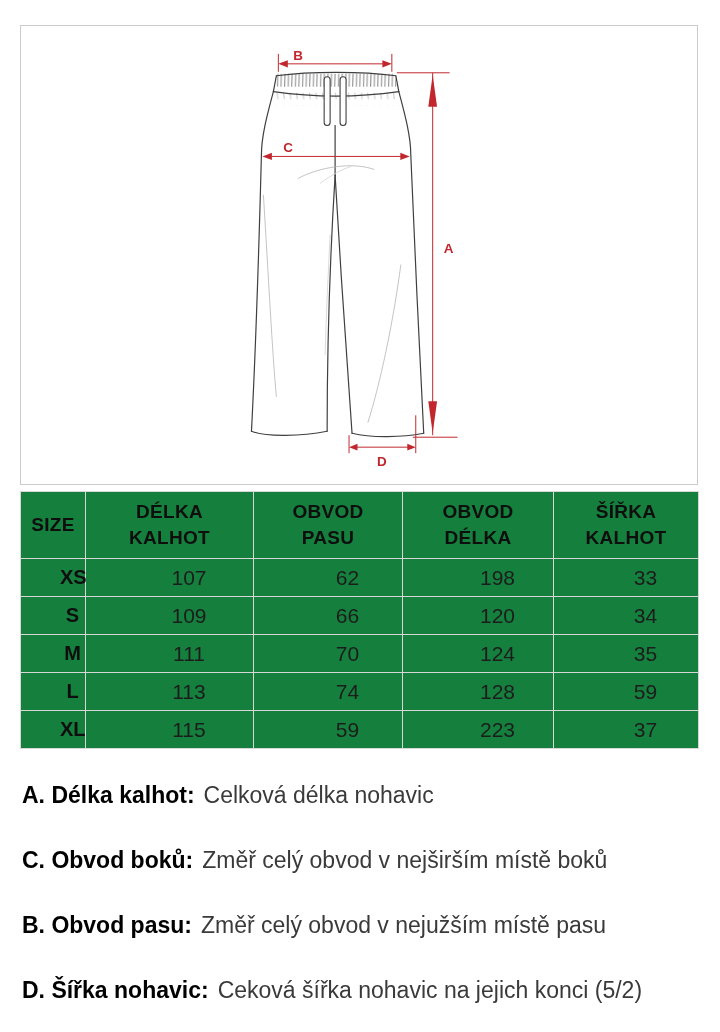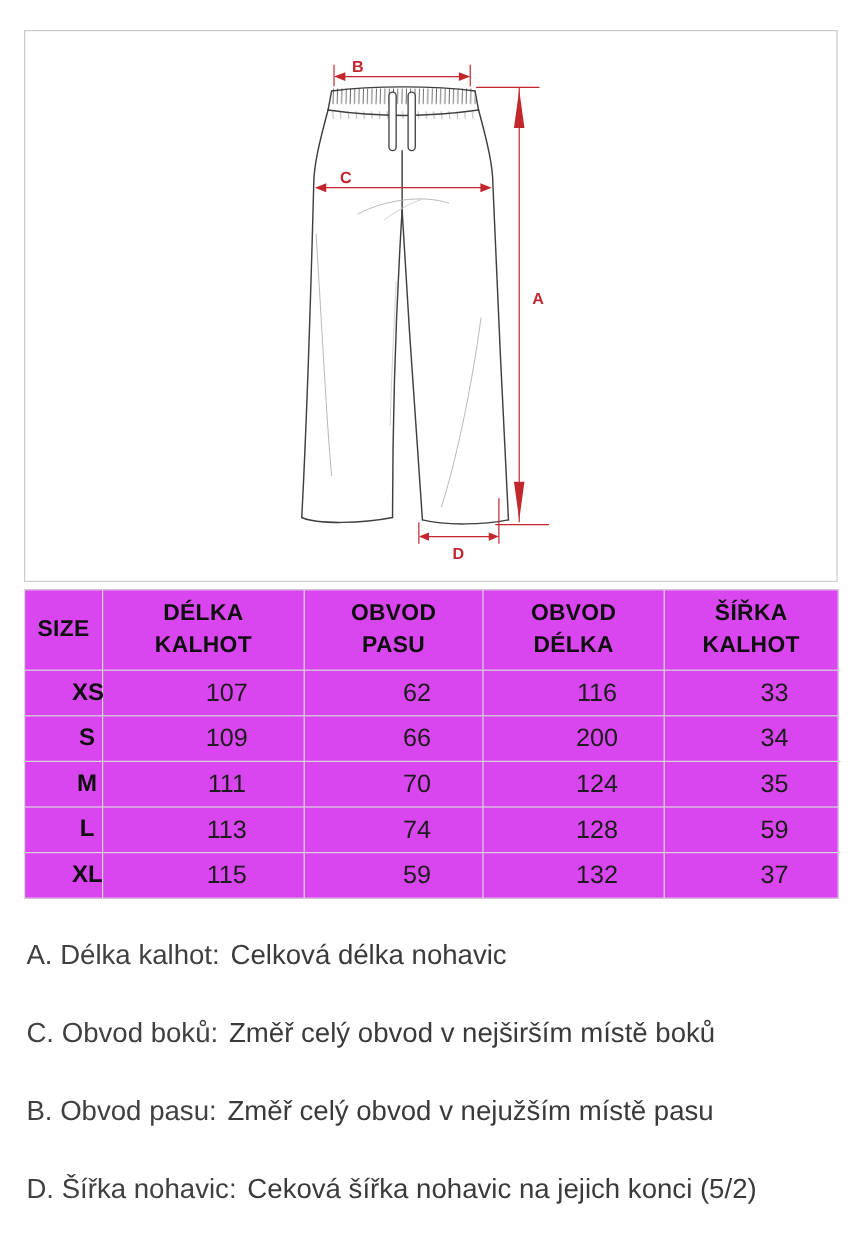--- a/index.html
+++ b/index.html
@@ -19,40 +19,40 @@
   .sketch-light { stroke:#b5b5b5; stroke-width:0.8; fill:none; stroke-linecap:round; }
   .sketch-faint { stroke:#c9c9c9; stroke-width:0.7; fill:none; stroke-linecap:round; }
   .dim-thin { stroke:#c1272d; stroke-width:1; fill:none; }
   .dim-head { fill:#c1272d; stroke:none; }
   .dim-label { fill:#c1272d; font-size:13.5px; font-weight:700; font-family:"Liberation Sans", sans-serif; }
   .cord { fill:#ffffff; stroke:#3f3f3f; stroke-width:1.1; }
 
   
   table.size-table {
     position:absolute; left:20px; top:491px; width:678px;
-    border-collapse:collapse; table-layout:fixed; background:#d946ef;
+    border-collapse:collapse; table-layout:fixed; background:#15803d;
   }
   .size-table th, .size-table td {
     border:1px solid #d7d7d7; text-align:center; vertical-align:middle; padding:0;
   }
   .size-table th {
     height:66px; font-size:19px; font-weight:800; color:#0e0e0e;
     line-height:1.35; letter-spacing:0.3px;
   }
   .size-table th span { display:block; }
   .size-table td { height:37px; font-size:21px; font-weight:400; color:#1c1c1c;padding-left:39px; }
   .size-table td.size-col { font-size:20px; font-weight:800; color:#0e0e0e; }
 
   
   .legend { position:absolute; left:22px; top:781px; width:694px; }
   .legend-item {
     margin-bottom:37px; font-size:23px; line-height:28px;
     color:#3a3a3a; white-space:nowrap;
   }
-  .legend-item .lbl { font-weight:400; color:#404040; margin-right:9px; }
+  .legend-item .lbl { font-weight:700; color:#000000; margin-right:9px; }
 </style>
 </head>
 <body>
 
 <div class="frame">
   <svg viewBox="0 0 678 460">
     <defs>
       <pattern id="elastic" patternUnits="userSpaceOnUse" width="3.6" height="22">
         <line x1="1.9" y1="1.5" x2="1.5" y2="17" stroke="#4a4a4a" stroke-width="0.7"></line>
       </pattern>
@@ -160,49 +160,49 @@
         <span>ŠÍŘKA</span>
           <span>KALHOT</span>
       </th>
     </tr>
   </thead>
   <tbody>
     <tr>
       <td class="size-col">XS</td>
       <td>107</td>
       <td>62</td>
-      <td>116</td>
+      <td>198</td>
       <td>33</td>
     </tr>
     <tr>
       <td class="size-col">S</td>
       <td>109</td>
       <td>66</td>
-      <td>200</td>
+      <td>120</td>
       <td>34</td>
     </tr>
     <tr>
       <td class="size-col">M</td>
       <td>111</td>
       <td>70</td>
       <td>124</td>
       <td>35</td>
     </tr>
     <tr>
       <td class="size-col">L</td>
       <td>113</td>
       <td>74</td>
       <td>128</td>
       <td>59</td>
     </tr>
     <tr>
       <td class="size-col">XL</td>
       <td>115</td>
       <td>59</td>
-      <td>132</td>
+      <td>223</td>
       <td>37</td>
     </tr>
   </tbody>
 </table>
 
 <div class="legend">
   <div class="legend-item">
     <span class="lbl">A. Délka kalhot:</span><span>Celková délka nohavic</span>
   </div>
   <div class="legend-item">

